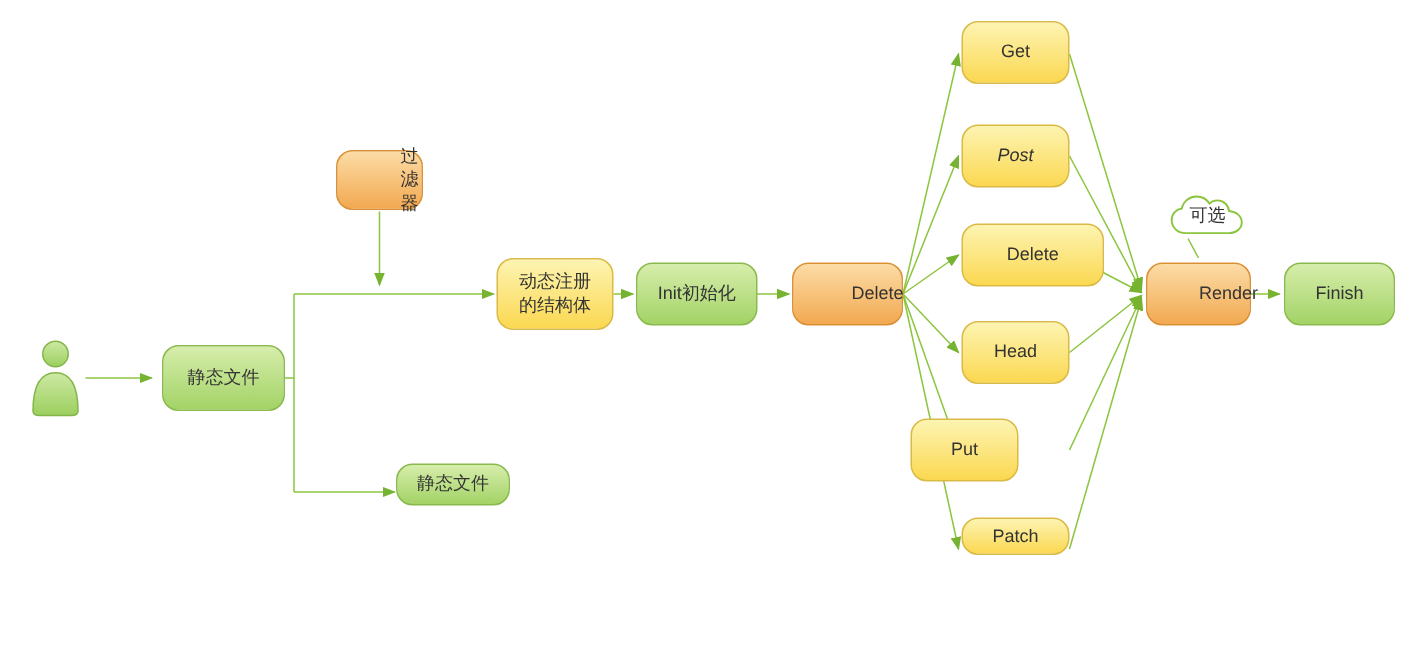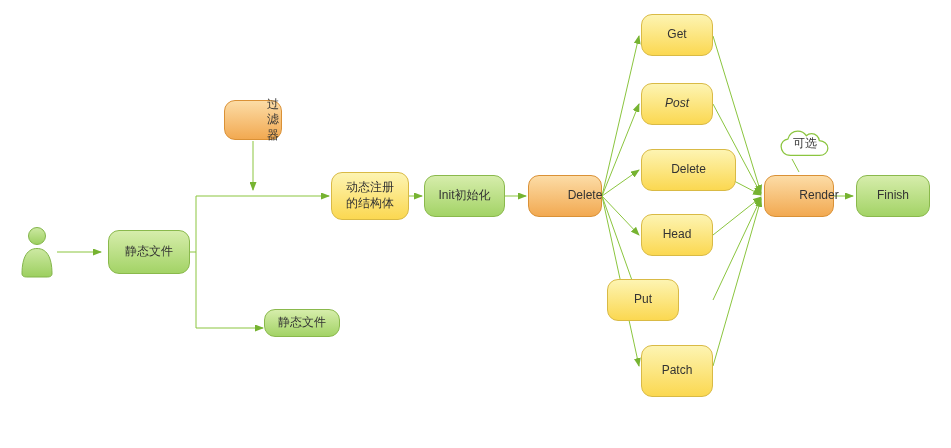--- a/index.html
+++ b/index.html
@@ -118,21 +118,21 @@
   </div>
 
   <div class="node yellow" style="left:641px; top:214px; width:72px; height:42px;">
     <span>Head</span>
   </div>
 
   <div class="node yellow" style="left:607px; top:279px; width:72px; height:42px;">
     <span>Put</span>
   </div>
 
-  <div class="node yellow" style="left:641px; top:345px; width:72px; height:52px;">
+  <div class="node yellow" style="left:641px; top:345px; width:72px; height:25px;">
     <span>Patch</span>
   </div>
 
   <div class="node orange" style="left:764px; top:175px; width:70px; height:42px;">
     <span>Render</span>
   </div>
 
   <div class="node green" style="left:856px; top:175px; width:74px; height:42px;">
     <span>Finish</span>
   </div>

